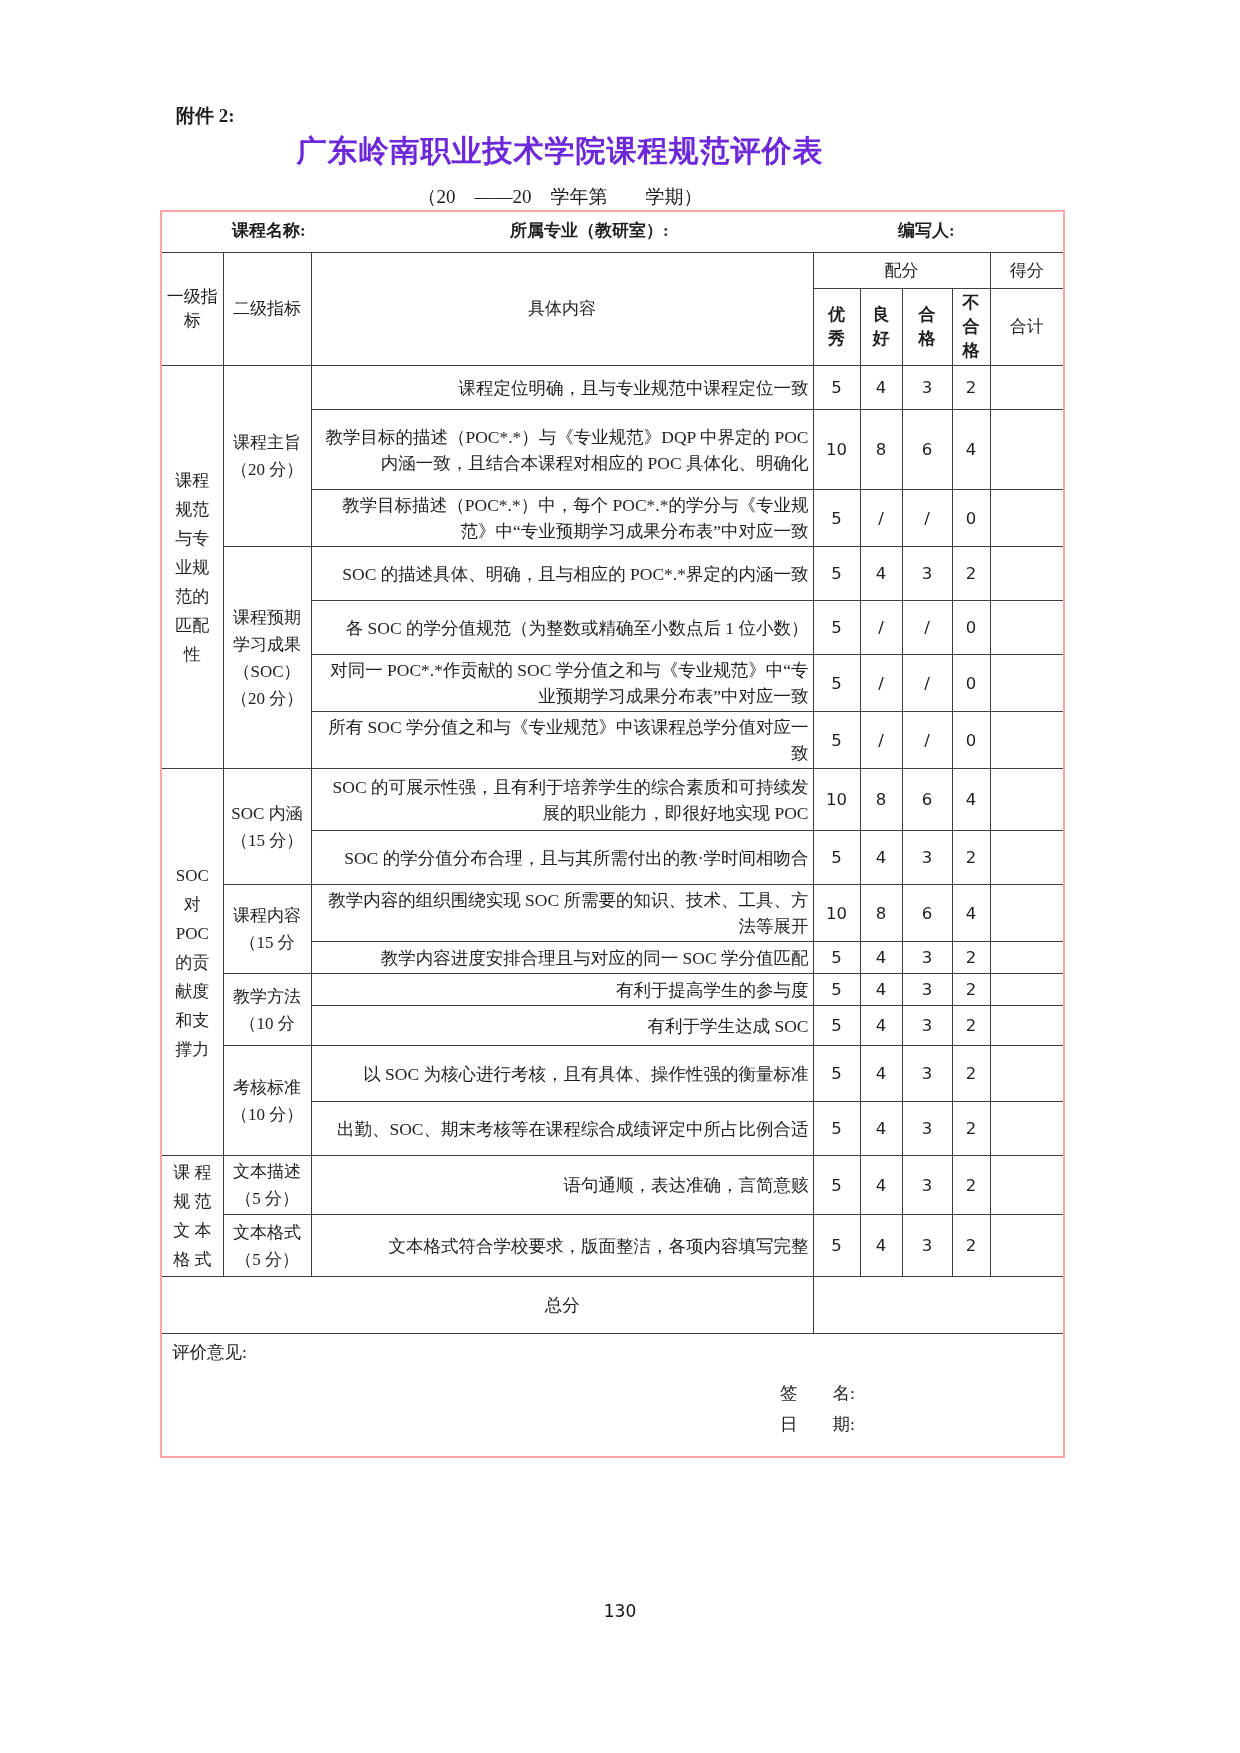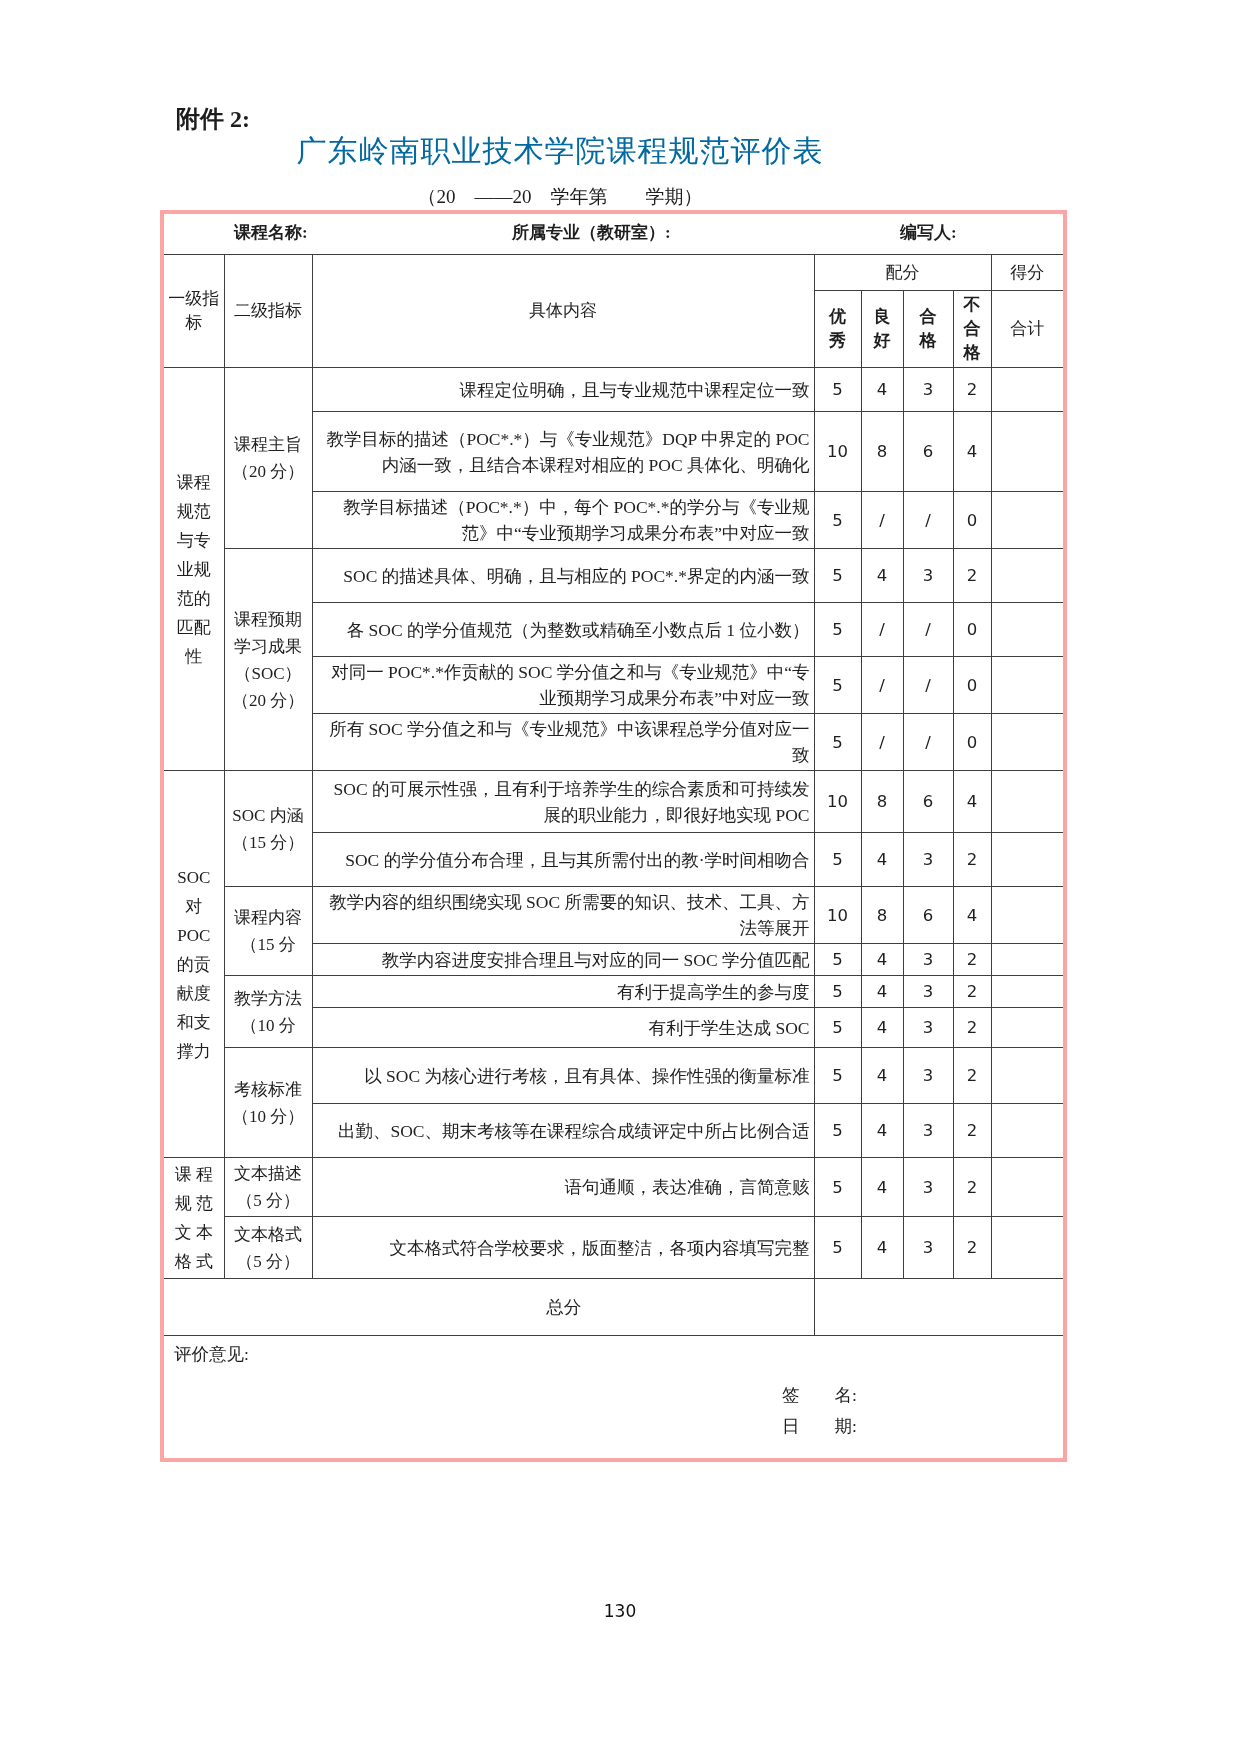--- a/index.html
+++ b/index.html
@@ -1,30 +1,30 @@
 <!DOCTYPE html>
 <html><head>
 <meta charset="utf-8">
 <style>
   html,body{margin:0;padding:0;}
   body{
     width:1240px;height:1753px;background:#ffffff;position:relative;
     font-family:"Liberation Serif","DejaVu Serif",serif;color:#222;
     -webkit-font-smoothing:antialiased;
   }
-  .attachment{position:absolute;left:176px;top:103px;font-size:24px;font-weight:600;color:#1d1d1d;}
+  .attachment{position:absolute;left:176px;top:103px;font-size:19px;font-weight:600;color:#1d1d1d;}
   .doc-title{position:absolute;left:160px;top:131px;width:800px;text-align:center;
-    font-size:30px;font-weight:400;letter-spacing:1px;color:#0369a1;}
+    font-size:30px;font-weight:700;letter-spacing:1px;color:#6d28d9;}
   .doc-subtitle{position:absolute;left:160px;top:184px;width:800px;text-align:center;
     font-size:19px;font-weight:500;color:#1d1d1d;}
 
   table.eval{position:absolute;left:160px;top:210px;width:903px;border-collapse:collapse;table-layout:fixed;}
   table.eval td,table.eval th{border:1.6px solid #3f3f3f;padding:2px 4px;vertical-align:middle;
     font-weight:400;color:#1f1f1f;overflow:hidden;}
-  table.eval{border:4px solid #fca5a5;}
+  table.eval{border:2px solid #fca5a5;}
 
   .meta-row td{height:36px;position:relative;}
   .meta-label{position:absolute;top:7px;font-size:17px;font-weight:700;white-space:nowrap;}
   .meta-course{left:70px;}
   .meta-major{left:348px;}
   .meta-author{left:736px;}
 
   th.hdr{font-size:17px;font-weight:700;text-align:center;line-height:24px;margin-left:37px;}
   .vwrap{display:inline-block;width:1.15em;line-height:24px;word-break:break-all;font-weight:700;font-size:17px;}
   .prelines{white-space:pre-line;text-align:center;line-height:27px;font-size:17px;margin-left:44px;}

